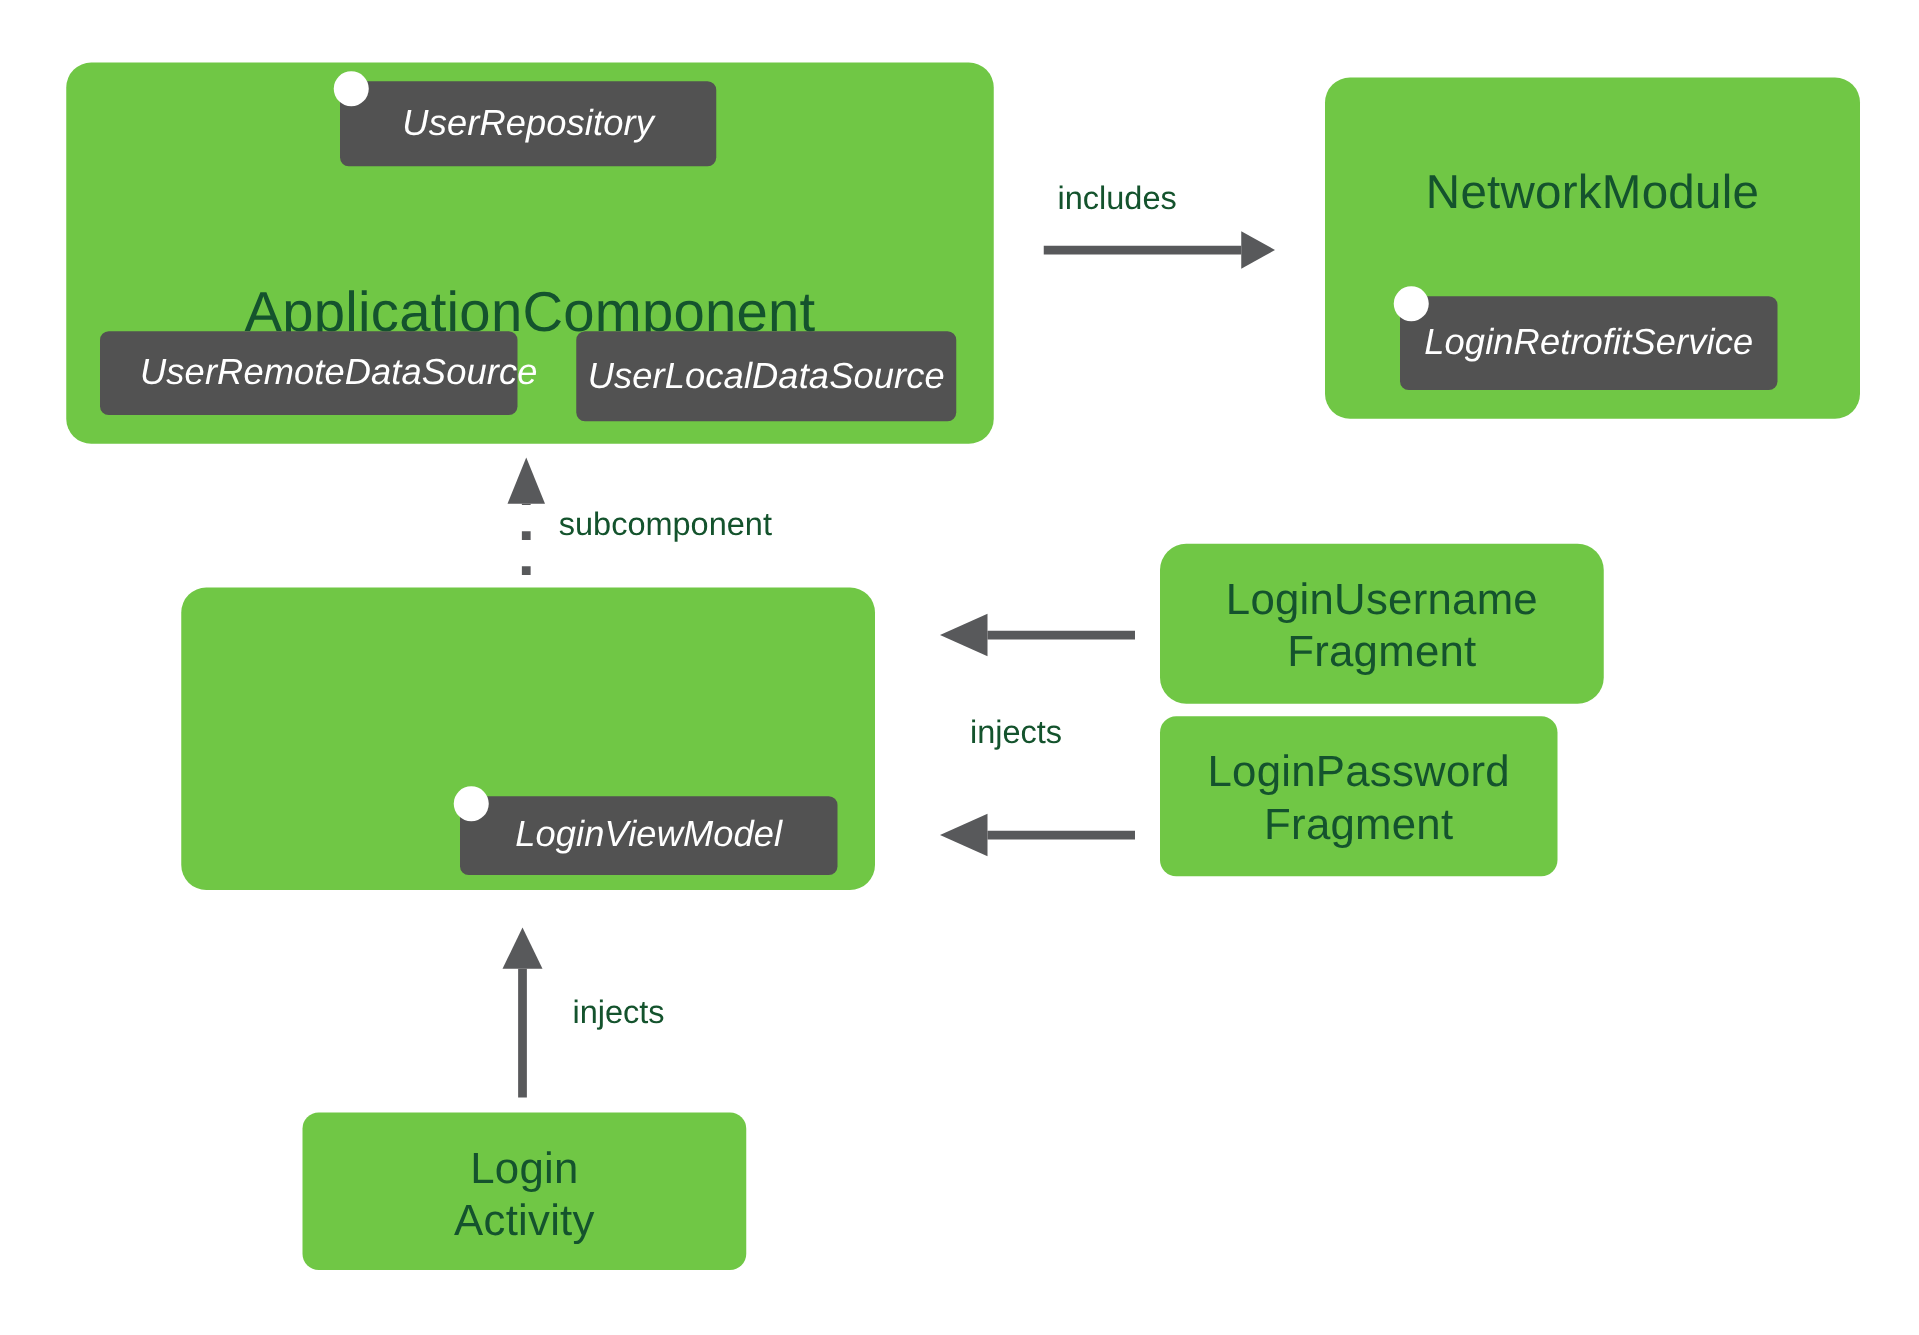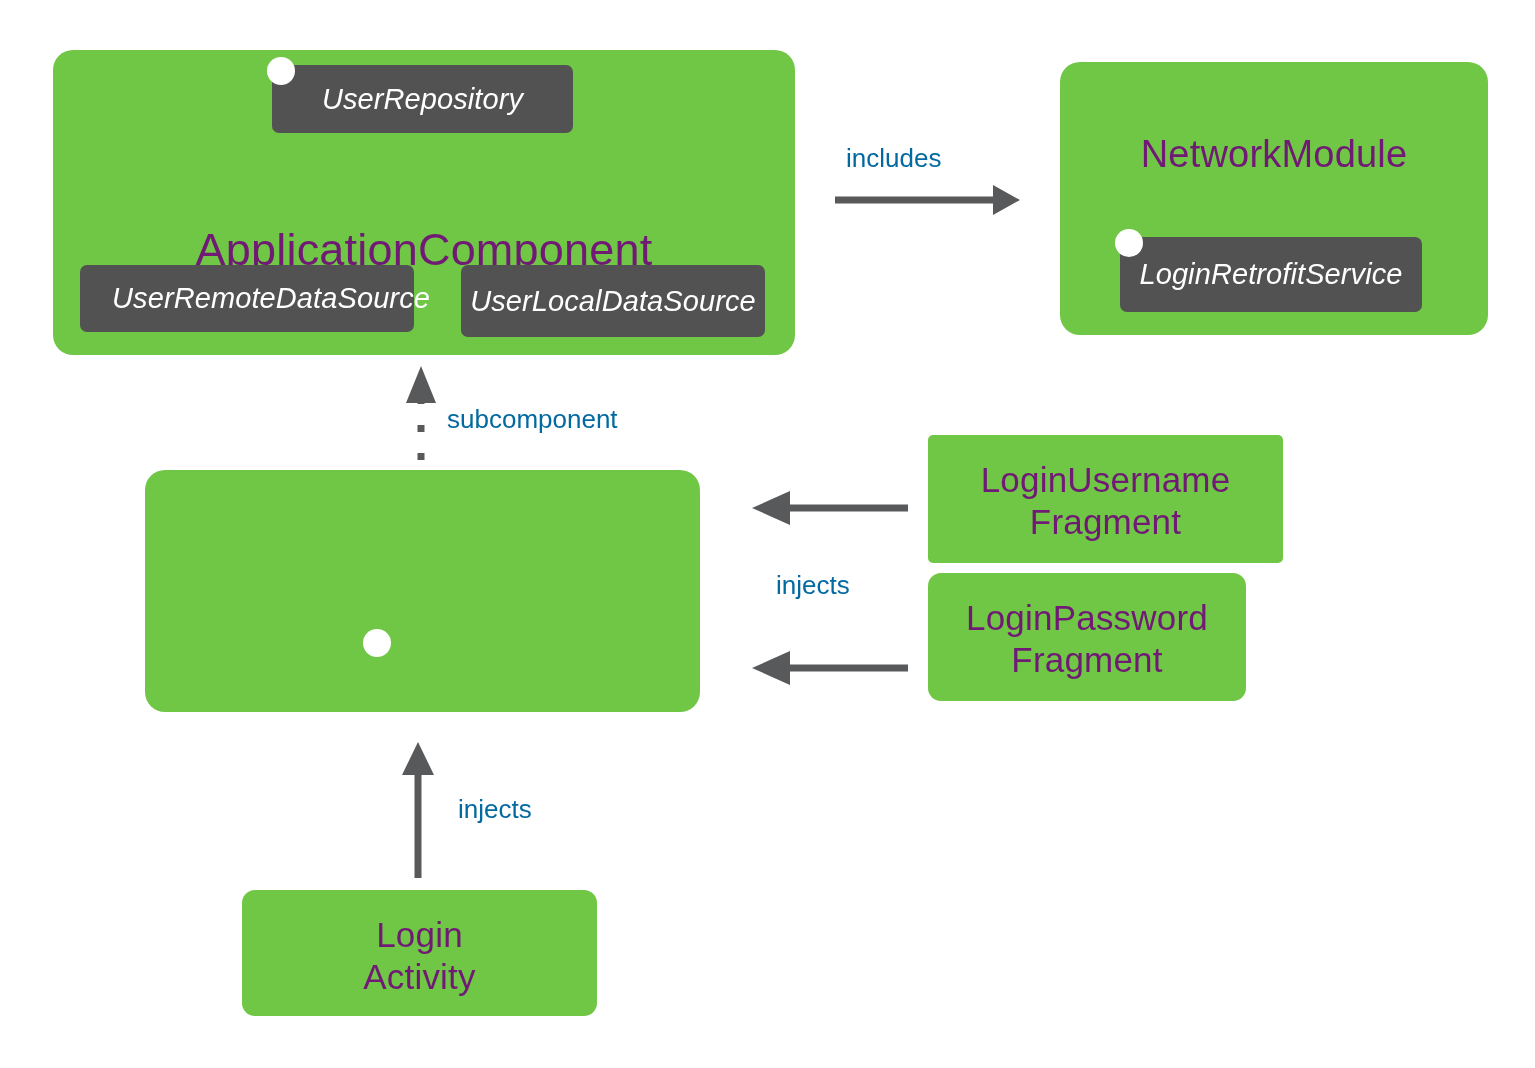--- a/index.html
+++ b/index.html
@@ -25,21 +25,21 @@
     position: absolute;
     background: #70c745;
     border-radius: 20px;
     box-sizing: border-box;
   }
   .gbox-title {
     position: absolute;
     left: 0;
     right: 0;
     text-align: center;
-    color: #701a75;
+    color: #14532d;
     font-weight: 400;
     line-height: 1.06;
     white-space: pre-line;
     letter-spacing: 0.2px;
   }
 
   
   .chip {
     position: absolute;
     background: #525252;
@@ -72,21 +72,21 @@
     position: absolute;
     left: 0;
     top: 0;
     width: 1535px;
     height: 1068px;
     overflow: visible;
     pointer-events: none;
   }
   .edge-label {
     position: absolute;
-    color: #0369a1;
+    color: #14532d;
     font-size: 26px;
     white-space: nowrap;
     line-height: 1;
   }
 </style>
 </head>
 <body>
 
 <div id="canvas">
 
@@ -152,24 +152,27 @@
 
     <div class="chip" style="left:60px; top:175px; width:302px; height:75px;">
       <span class="chip-label" style="font-size:29px;">LoginRetrofitService</span>
     </div>
     <div class="socket" style="left:55px; top:167px;"></div>
   </div>
 
   <div class="gbox" style="left:145px; top:470px; width:555px; height:242px;">
 
 
+    <div class="chip" style="left:223px; top:167px; width:302px; height:63px;">
+      <span class="chip-label" style="font-size:29px;">LoginViewModel</span>
+    </div>
     <div class="socket" style="left:218px; top:159px;"></div>
   </div>
 
-  <div class="gbox" style="left:928px; top:435px; width:355px; height:128px; border-radius:5px;">
+  <div class="gbox" style="left:928px; top:435px; width:355px; height:128px; border-radius:21px;">
     <div class="gbox-title" style="top:24px; font-size:35px; line-height:1.2;">LoginUsername
 Fragment</div>
   </div>
 
   <div class="gbox" style="left:928px; top:573px; width:318px; height:128px; border-radius:13px;">
     <div class="gbox-title" style="top:24px; font-size:35px; line-height:1.2;">LoginPassword
 Fragment</div>
   </div>
 
   <div class="gbox" style="left:242px; top:890px; width:355px; height:126px; border-radius:13px;">

